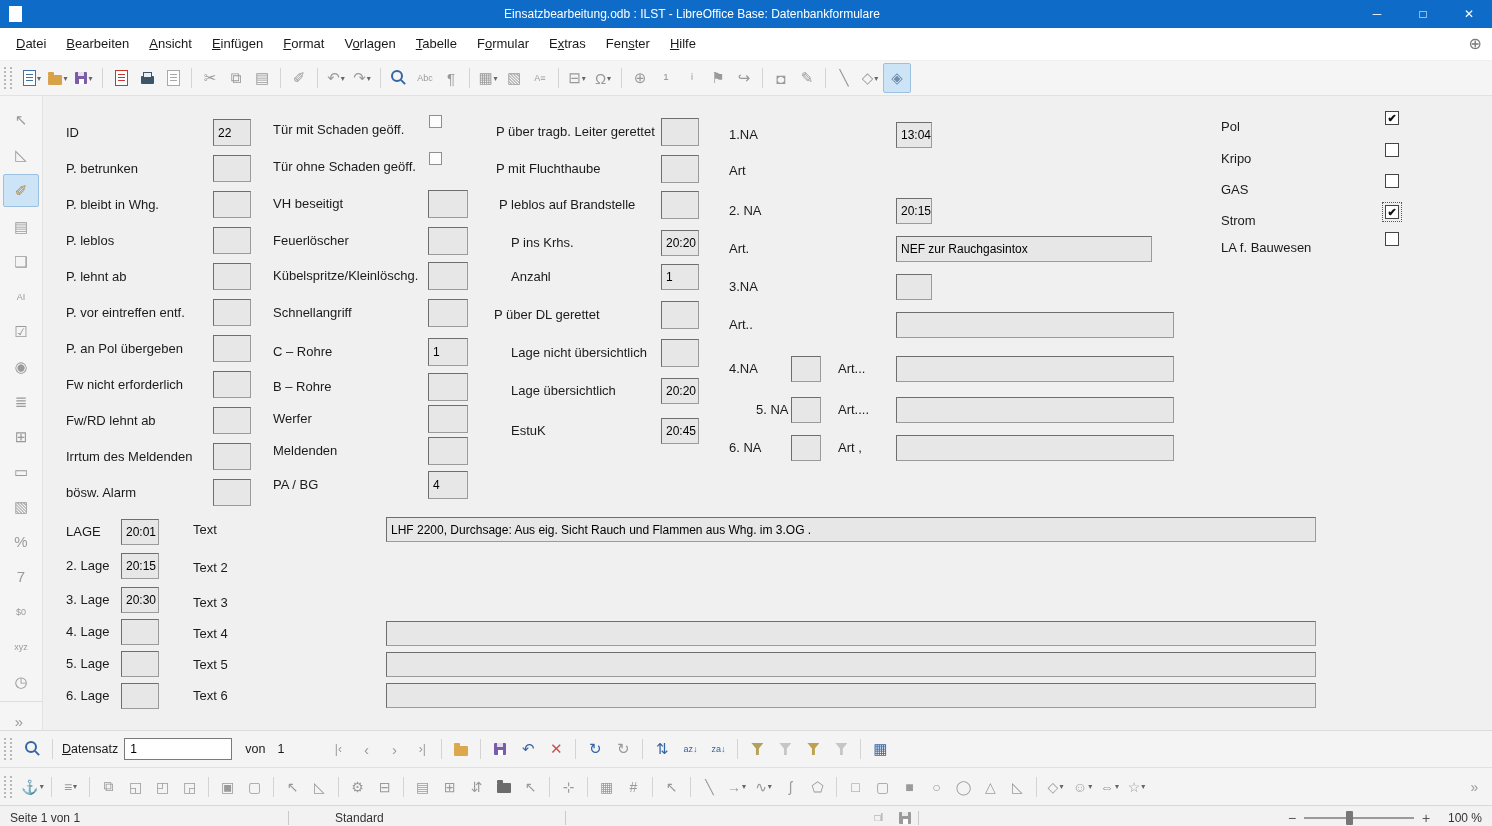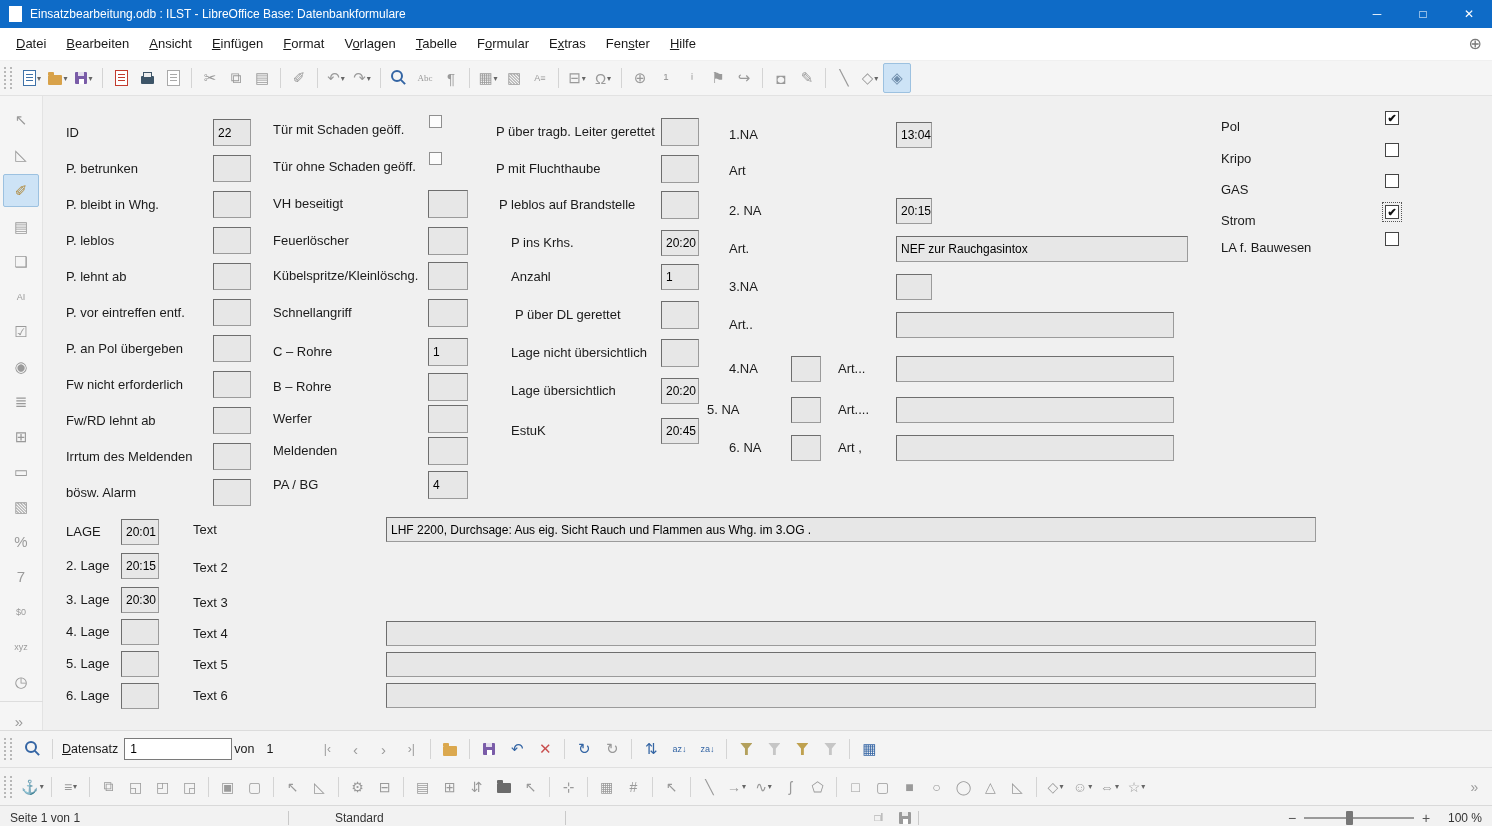--- a/index.html
+++ b/index.html
@@ -1,21 +1,21 @@
 <!DOCTYPE html>
 <html><head>
 <meta charset="utf-8">
 <style>
   html,body{margin:0;padding:0;}
   body{width:1492px;height:826px;overflow:hidden;font-family:"Liberation Sans",sans-serif;background:#f0f0f0;}
   .window{position:relative;width:1492px;height:826px;background:#f0f0f0;}
 
   
   .titlebar{height:28px;background:#0e6bc7;display:flex;align-items:center;padding-left:9px;}
-  .titlebar .title{color:#fff;font-size:12px;margin-left:8px;flex:1;white-space:nowrap;}
+  .titlebar .title{color:#fff;font-size:12px;margin-left:8px;flex:1;white-space:nowrap;text-align:center;}
   .win-controls{display:flex;height:28px;}
   .win-controls span{width:46px;display:inline-flex;align-items:center;justify-content:center;color:#fff;font-size:12px;cursor:default;}
 
   
   .menubar{height:32px;background:#ffffff;display:flex;align-items:center;padding-left:6px;position:relative;border-bottom:1px solid #f0f0f0;}
   .mi{font-size:13px;color:#1a1a1a;padding:0 10px;line-height:32px;white-space:nowrap;}
   .u{text-decoration:underline;}
   .globe{position:absolute;right:10px;top:0;line-height:32px;font-size:16px;color:#7a7a7a;}
 
   
@@ -55,21 +55,21 @@
   .fld{position:absolute;background:#e7e7e7;border:1px solid #9b9b9b;border-top-color:#6e6e6e;border-left-color:#6e6e6e;font-size:12px;color:#000;padding:0 4px;display:flex;align-items:center;overflow:hidden;white-space:nowrap;box-sizing:border-box;}
   .cb{position:absolute;width:13px;height:13px;background:#fcfcfc;border:1px solid #8f8f8f;box-sizing:border-box;}
   .acb{position:absolute;width:14px;height:14px;background:#fff;border:1px solid #444;box-sizing:border-box;font-size:11px;line-height:12px;text-align:center;font-weight:bold;color:#111;}
   .acb.focus{outline:1px dotted #555;outline-offset:2px;}
 
   
   .recordbar{height:36px;background:#f4f4f4;border-top:1px solid #dcdcdc;display:flex;align-items:center;padding-left:2px;}
   .recordbar .tbi{width:28px;height:27px;font-size:15px;}
   .rb-label{font-size:12.5px;color:#1a1a1a;margin:0 6px 0 4px;}
   .rb-input{width:96px;height:20px;border:1px solid #7a7a7a;background:#fff;font-size:12px;padding:0 5px;font-family:"Liberation Sans",sans-serif;}
-  .rb-of{font-size:12.5px;color:#1a1a1a;margin-left:2px;}
+  .rb-of{font-size:12.5px;color:#1a1a1a;margin-left:13px;}
   .rb-count{font-size:12.5px;color:#1a1a1a;margin-left:12px;}
   .nav-gap{width:40px;}
 
   
   .designbar{height:37px;background:#f4f4f4;border-top:1px solid #e0e0e0;display:flex;align-items:center;padding:0 4px 0 2px;}
   .designbar .tbi{width:27px;height:27px;font-size:14px;}
   .designbar .end{margin-left:auto;}
 
   
   .statusbar{height:23px;background:#f2f2f2;border-top:1px solid #d9d9d9;display:flex;align-items:center;font-size:12px;color:#333;padding:0 10px;}
@@ -157,21 +157,21 @@
         </span>
         <span class="tbi dim">
           <span class="gl">↷</span>
           <span class="caret">▾</span>
         </span>
         <span class="sep"></span>
         <span class="tbi">
           <span class="ci ci-magnifier" style="color: rgb(52, 101, 164);"></span>
         </span>
         <span class="tbi dim">
-          <span class="gl" style="font-size: 9px; font-family: Liberation Serif, serif;">Abc</span>
+          <span class="gl" style="font-size: 9px;">Abc</span>
         </span>
         <span class="tbi dim">
           <span class="gl">¶</span>
         </span>
         <span class="sep"></span>
         <span class="tbi dim">
           <span class="gl">▦</span>
           <span class="caret">▾</span>
         </span>
         <span class="tbi dim">
@@ -363,45 +363,45 @@
       <div class="lbl" style="top:22px;left:453px;line-height:28px">P über tragb. Leiter gerettet</div>
       <div class="fld" style="top:22px;left:618px;width:38px;height:28px"></div>
       <div class="lbl" style="top:59px;left:453px;line-height:28px">P mit Fluchthaube</div>
       <div class="fld" style="top:59px;left:618px;width:38px;height:28px"></div>
       <div class="lbl" style="top:95px;left:456px;line-height:28px">P leblos auf Brandstelle</div>
       <div class="fld" style="top:95px;left:618px;width:38px;height:28px"></div>
       <div class="lbl" style="top:134px;left:468px;line-height:26px">P ins Krhs.</div>
       <div class="fld" style="top:134px;left:618px;width:38px;height:26px">20:20</div>
       <div class="lbl" style="top:168px;left:468px;line-height:26px">Anzahl</div>
       <div class="fld" style="top:168px;left:618px;width:38px;height:26px">1</div>
-      <div class="lbl" style="top:205px;left:472px;line-height:28px">P über DL gerettet</div>
+      <div class="lbl" style="top:205px;left:451px;line-height:28px">P über DL gerettet</div>
       <div class="fld" style="top:205px;left:618px;width:38px;height:28px"></div>
       <div class="lbl" style="top:243px;left:468px;line-height:28px">Lage nicht übersichtlich</div>
       <div class="fld" style="top:243px;left:618px;width:38px;height:28px"></div>
       <div class="lbl" style="top:282px;left:468px;line-height:26px">Lage übersichtlich</div>
       <div class="fld" style="top:282px;left:618px;width:38px;height:26px">20:20</div>
       <div class="lbl" style="top:322px;left:468px;line-height:26px">EstuK</div>
       <div class="fld" style="top:322px;left:618px;width:38px;height:26px">20:45</div>
 
       <div class="lbl" style="top:26px;left:686px;line-height:26px">1.NA</div>
       <div class="fld" style="top:26px;left:853px;width:36px;height:26px">13:04</div>
       <div class="lbl" style="top:62px;left:686px;line-height:26px">Art</div>
       <div class="lbl" style="top:102px;left:686px;line-height:26px">2. NA</div>
       <div class="fld" style="top:102px;left:853px;width:36px;height:26px">20:15</div>
       <div class="lbl" style="top:140px;left:686px;line-height:26px">Art.</div>
-      <div class="fld" style="top:140px;left:853px;width:292px;height:26px">NEF zur Rauchgasintox</div>
+      <div class="fld" style="top:140px;left:853px;width:256px;height:26px">NEF zur Rauchgasintox</div>
       <div class="lbl" style="top:178px;left:686px;line-height:26px">3.NA</div>
       <div class="fld" style="top:178px;left:853px;width:36px;height:26px"></div>
       <div class="lbl" style="top:216px;left:686px;line-height:26px">Art..</div>
       <div class="fld" style="top:216px;left:853px;width:278px;height:26px"></div>
       <div class="lbl" style="top:260px;left:686px;line-height:26px">4.NA</div>
       <div class="fld" style="top:260px;left:748px;width:30px;height:26px"></div>
       <div class="lbl" style="top:260px;left:795px;line-height:26px">Art...</div>
       <div class="fld" style="top:260px;left:853px;width:278px;height:26px"></div>
-      <div class="lbl" style="top:301px;left:664px;line-height:26px">5. NA</div>
+      <div class="lbl" style="top:301px;left:713px;line-height:26px">5. NA</div>
       <div class="fld" style="top:301px;left:748px;width:30px;height:26px"></div>
       <div class="lbl" style="top:301px;left:795px;line-height:26px">Art....</div>
       <div class="fld" style="top:301px;left:853px;width:278px;height:26px"></div>
       <div class="lbl" style="top:339px;left:686px;line-height:26px">6. NA</div>
       <div class="fld" style="top:339px;left:748px;width:30px;height:26px"></div>
       <div class="lbl" style="top:339px;left:795px;line-height:26px">Art ,</div>
       <div class="fld" style="top:339px;left:853px;width:278px;height:26px"></div>
 
       <div class="lbl" style="top:22px;left:1178px;line-height:18px">Pol</div>
       <div class="acb" style="top:15px;left:1342px">✔</div>

